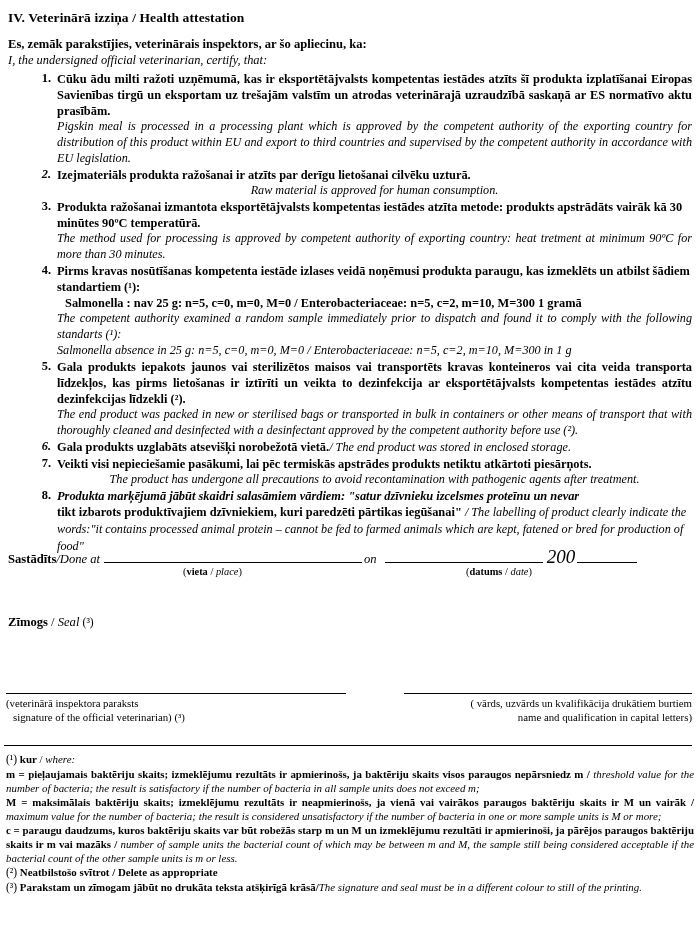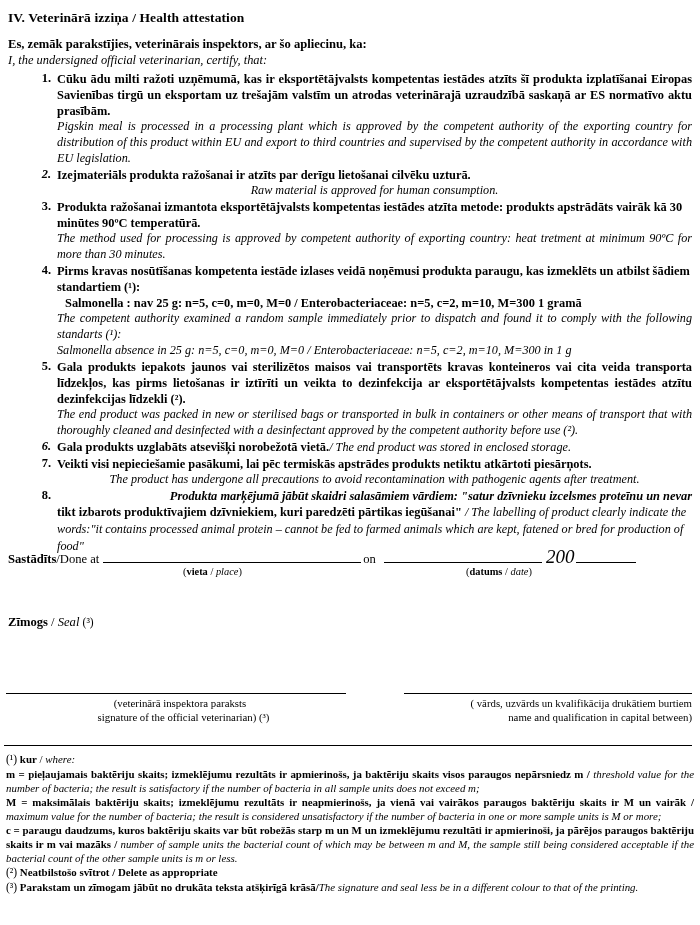--- a/index.html
+++ b/index.html
@@ -75,21 +75,20 @@
     font-style: italic;
     text-align: justify;
     line-height: 1.30;
   }
   .en.nojust { text-align: center; }
   .lv-it {
     font-size: 12.4px;
     font-weight: bold;
     font-style: italic;
     line-height: 1.30;
-    text-align: right;
   }
   .std {
     font-size: 12.4px;
     font-weight: bold;
     line-height: 1.30;
     padding-left: 8px;
   }
   .std-en {
     font-size: 12.2px;
     font-style: italic;
@@ -103,21 +102,21 @@
   
   .doneat {
     position: absolute;
     left: 8px;
     top: 536px;
     width: 684px;
     font-size: 12.6px;
     white-space: nowrap;
   }
   .doneat .lvlbl { font-weight: bold; }
-  .doneat .enlbl { }
+  .doneat .enlbl { font-style: italic; }
   .rule-a {
     display: inline-block;
     width: 258px;
     border-bottom: 1.4px solid #000;
     height: 12px;
     margin: 0 2px 0 4px;
   }
   .rule-b {
     display: inline-block;
     width: 158px;
@@ -154,21 +153,20 @@
   
   .sigline {
     position: absolute;
     border-bottom: 1.3px solid #000;
     height: 0;
   }
   .sigcap {
     position: absolute;
     font-size: 10.8px;
     line-height: 1.32;
-    text-align: center;
   }
   .sigcap.right { text-align: right; }
 
   hr.fullrule {
     position: absolute;
     left: 4px;
     top: 735px;
     width: 688px;
     border: none;
     border-top: 1.6px solid #000;
@@ -282,21 +280,21 @@
   <div class="sigline" style="left:6px; top:683px; width:340px;"></div>
   <div class="sigline" style="left:404px; top:683px; width:288px;"></div>
 
   <div class="sigcap" style="left:6px; top:686px; width:348px;">
     <div>(veterinārā inspektora paraksts</div>
     <div style="padding-left:7px;">signature of the official veterinarian) (³)</div>
   </div>
 
   <div class="sigcap right" style="left:398px; top:686px; width:294px;">
     <div>( vārds, uzvārds un kvalifikācija drukātiem burtiem</div>
-    <div>name and qualification in capital between)</div>
+    <div>name and qualification in capital letters)</div>
   </div>
 
   <hr class="fullrule">
 
   <div class="notes">
 
     <div class="note">
       <span class="sup-paren">(¹)</span>
       <b>kur</b>
       <span>/</span>
@@ -319,18 +317,18 @@
       <i>number of sample units the bacterial count of which may be between m and M, the sample still being considered acceptable if the bacterial count of the other sample units is m or less.</i>
     </div>
 
     <div class="note hang">
       <span class="sup-paren">(²)</span>
       <b>Neatbilstošo svītrot / Delete as appropriate</b>
     </div>
 
     <div class="note hang2">
       <span class="sup-paren">(³)</span>
-      <b>Parakstam un zīmogam jābūt no drukāta teksta atšķirīgā krāsā/</b><i>The signature and seal less be in a different colour to that of the printing.</i>
+      <b>Parakstam un zīmogam jābūt no drukāta teksta atšķirīgā krāsā/</b><i>The signature and seal must be in a different colour to still of the printing.</i>
     </div>
 
   </div>
 
 </div>
 
 </body></html>

